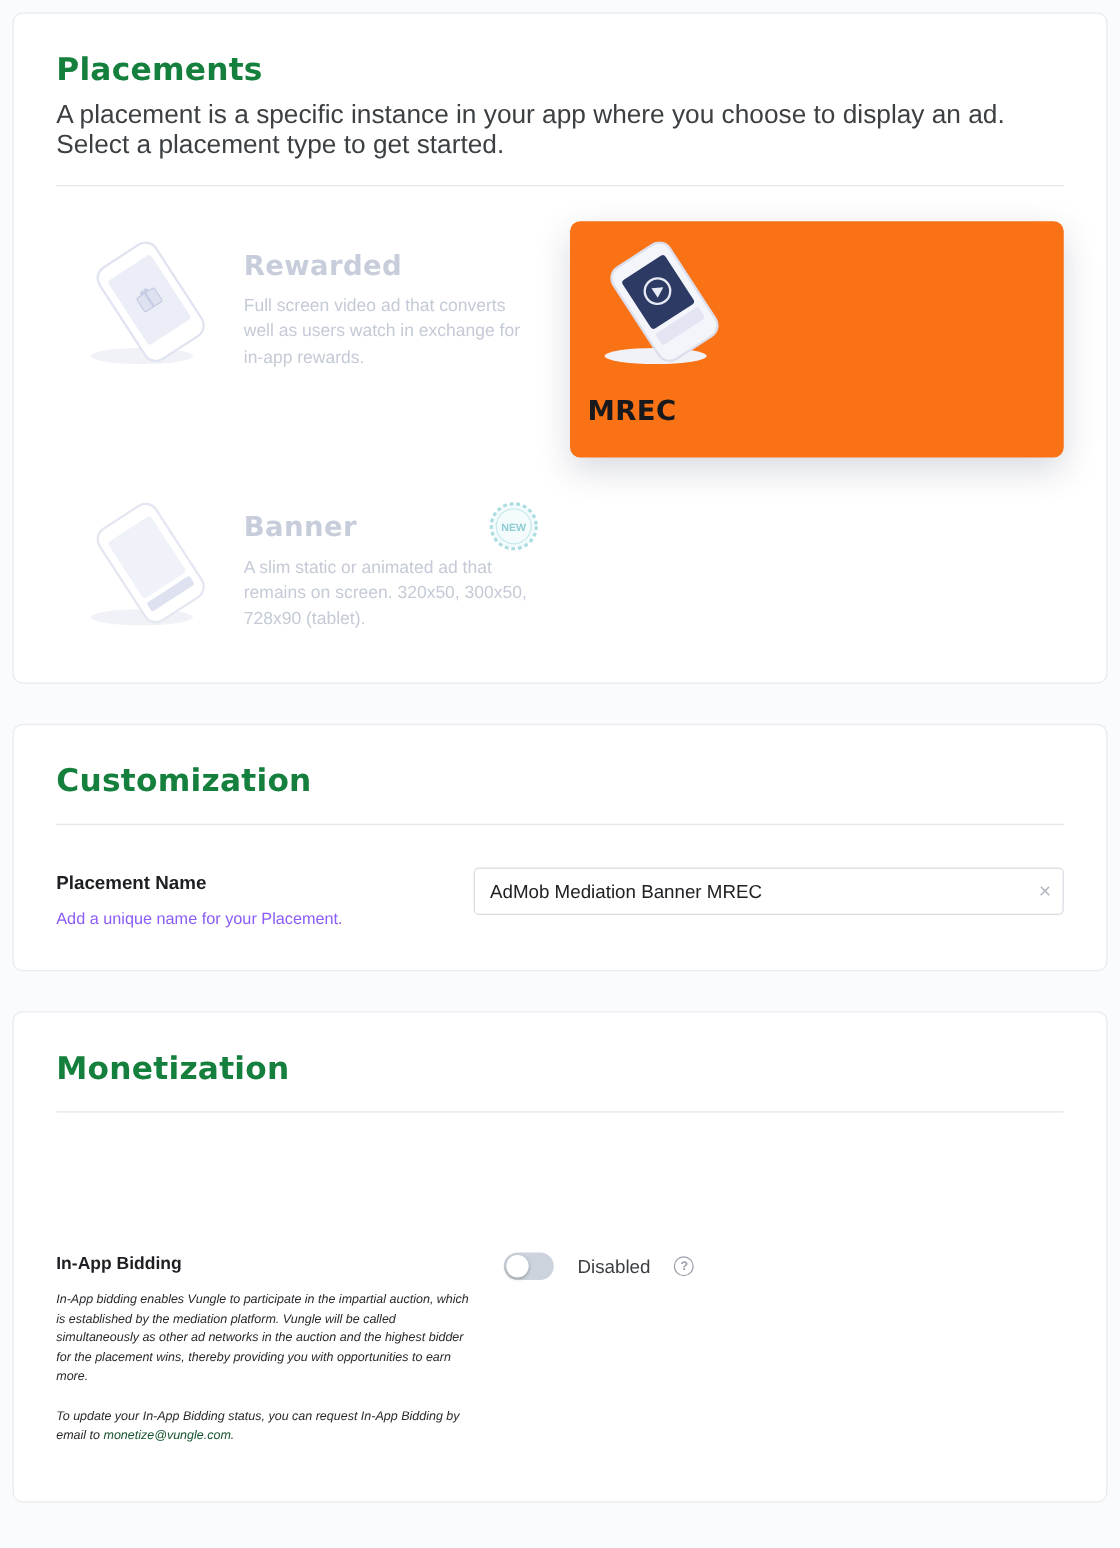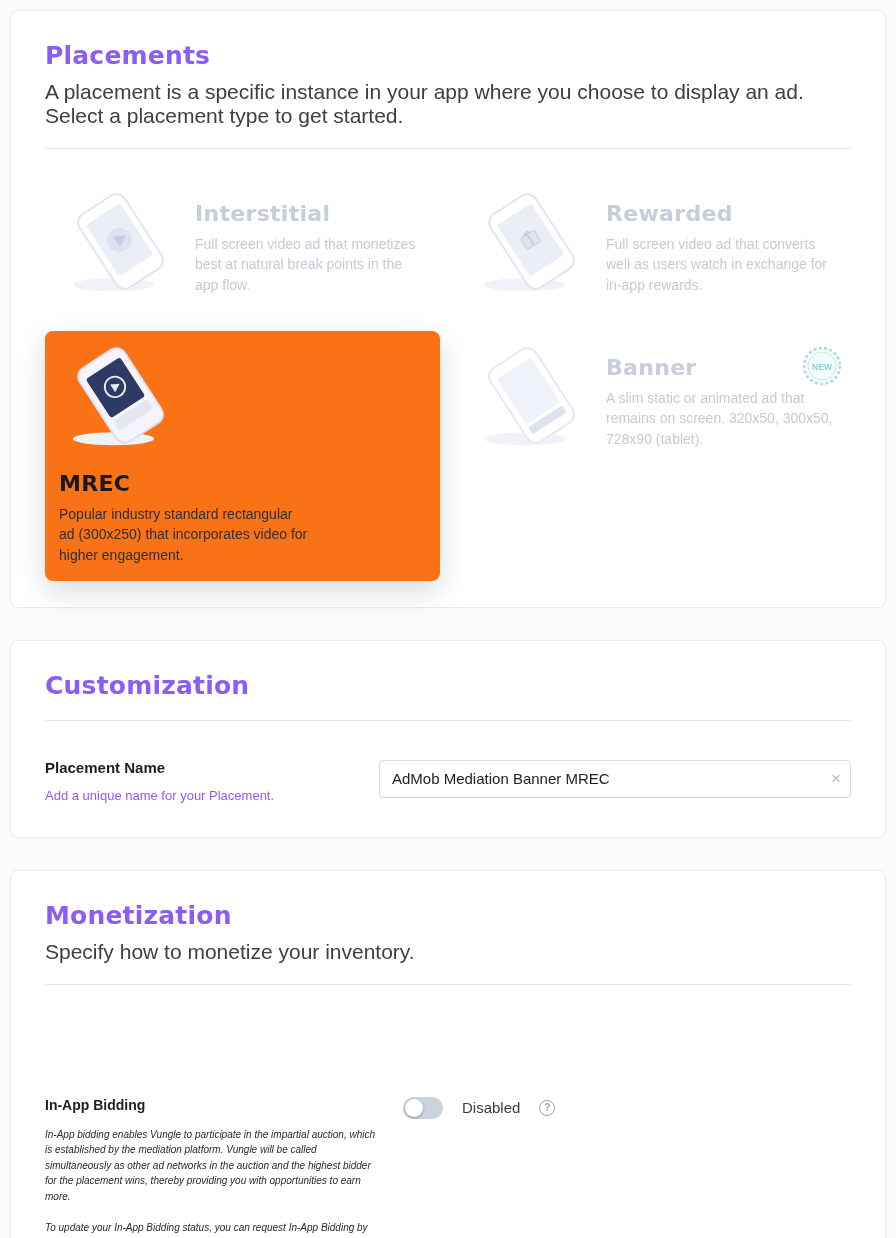--- a/index.html
+++ b/index.html
@@ -17,21 +17,21 @@
     background: #fff;
     border: 1px solid #e8eaee;
     border-radius: 8px;
     padding: 30px 34px 34px;
     margin-bottom: 32px;
   }
   .card h1 {
     font-family: "DejaVu Sans", sans-serif;
     font-size: 25px;
     font-weight: bold;
-    color: #8b5cf6;
+    color: #15803d;
     margin-bottom: 10px;
     letter-spacing: .2px;
   }
   .card-sub { font-size: 21px; color: #3c4043; }
   .divider { border: none; border-top: 1px solid #e4e6ea; margin: 20px 0 0; }
 
   
   .placement-grid {
     display: grid;
     grid-template-columns: 1fr 1fr;
@@ -63,21 +63,21 @@
   .ptile.selected .ptile-desc { color: #2c3035; }
 
   .new-badge {
     position: absolute; top: 14px; right: 8px;
     width: 42px; height: 42px;
   }
 
   
   .form-row {
     display: flex;
-    align-items: center;
+    align-items: flex-start;
     margin-top: 34px;
   }
   .form-left { flex: 1; padding-top: 4px; }
   .field-label { font-size: 15px; font-weight: bold; color: #1d1f23; margin-bottom: 12px; }
   .field-help { font-size: 13px; color: #8b5cf6; }
   .input-wrap { position: relative; width: 472px; }
   .text-input {
     width: 100%; height: 38px;
     border: 1px solid #d8dce2; border-radius: 4px;
     padding: 0 32px 0 12px;
@@ -124,37 +124,20 @@
 
 <div class="page">
 
   <section class="card" style="padding-bottom:26px;">
     <h1>Placements</h1>
     <p class="card-sub">A placement is a specific instance in your app where you choose to display an ad. Select a placement type to get started.</p>
     <hr class="divider">
 
     <div class="placement-grid">
 
-      <div class="ptile">
-        <div class="ptile-icon">
-          <svg viewBox="0 0 130 110" width="122" height="102">
-            <ellipse cx="58" cy="99" rx="44" ry="7" fill="#f1f2f7"></ellipse>
-            <g transform="rotate(-33 65 55)">
-              <rect x="38" y="6" width="58" height="94" rx="11" fill="#ffffff" stroke="#e0e4f0" stroke-width="2"></rect>
-              <rect x="45" y="18" width="44" height="66" rx="3" fill="#eceef7"></rect>
-              <circle cx="67" cy="51" r="13" fill="#dde1f0"></circle>
-              <path d="M63 44 l12 7 -12 7 z" fill="#c6cce3"></path>
-            </g>
-          </svg>
-        </div>
-        <div class="ptile-text">
-          <div class="ptile-title">Interstitial</div>
-          <div class="ptile-desc">Full screen video ad that monetizes best at natural break points in the app flow.</div>
-        </div>
-      </div>
 
       <div class="ptile">
         <div class="ptile-icon">
           <svg viewBox="0 0 130 110" width="122" height="102">
             <ellipse cx="58" cy="99" rx="44" ry="7" fill="#f1f2f7"></ellipse>
             <g transform="rotate(-33 65 55)">
               <rect x="38" y="6" width="58" height="94" rx="11" fill="#ffffff" stroke="#e0e4f0" stroke-width="2"></rect>
               <rect x="45" y="18" width="44" height="66" rx="3" fill="#eceef7"></rect>
               <rect x="58" y="44" width="18" height="14" rx="2" fill="#dde1f0" stroke="#c6cce3"></rect>
               <line x1="67" y1="44" x2="67" y2="58" stroke="#c6cce3" stroke-width="2"></line>
@@ -176,21 +159,20 @@
               <rect x="38" y="6" width="58" height="94" rx="11" fill="#f4f5fa" stroke="#dcdfeb" stroke-width="2"></rect>
               <rect x="45" y="18" width="44" height="50" rx="3" fill="#2c3a64"></rect>
               <circle cx="67" cy="42" r="11" fill="none" stroke="#e8ebf5" stroke-width="2"></circle>
               <path d="M64 37 l9 5 -9 5 z" fill="#e8ebf5"></path>
               <rect x="45" y="72" width="44" height="12" rx="2" fill="#e3e6f2"></rect>
             </g>
           </svg>
         </div>
         <div class="ptile-text">
           <div class="ptile-title">MREC</div>
-          <div class="ptile-desc">Popular industry standard rectangular ad (300x250) that incorporates video for higher engagement.</div>
         </div>
       </div>
 
       <div class="ptile">
         <div class="ptile-icon">
           <svg viewBox="0 0 130 110" width="122" height="102">
             <ellipse cx="58" cy="99" rx="44" ry="7" fill="#f1f2f7"></ellipse>
             <g transform="rotate(-33 65 55)">
               <rect x="38" y="6" width="58" height="94" rx="11" fill="#ffffff" stroke="#e4e7f1" stroke-width="2"></rect>
               <rect x="45" y="18" width="44" height="58" rx="3" fill="#f0f2f9"></rect>
@@ -225,21 +207,20 @@
       </div>
       <div class="input-wrap">
         <input class="text-input" type="text" value="AdMob Mediation Banner MREC" style="">
         <span class="clear-x">×</span>
       </div>
     </div>
   </section>
 
   <section class="card" style="padding-bottom:44px;">
     <h1>Monetization</h1>
-    <p class="card-sub">Specify how to monetize your inventory.</p>
     <hr class="divider">
 
     <div class="monet-row">
       <div class="monet-left">
         <div class="field-label" style="font-size:14px;">In-App Bidding</div>
         <p class="monet-para">In-App bidding enables Vungle to participate in the impartial auction, which is established by the mediation platform. Vungle will be called simultaneously as other ad networks in the auction and the highest bidder for the placement wins, thereby providing you with opportunities to earn more.</p>
         <p class="monet-para"><span>To update your In-App Bidding status, you can request In-App Bidding by email to</span>
           <a href="#" class="email-link">monetize@vungle.com</a><span>.</span></p>
       </div>
       <div class="monet-right">

